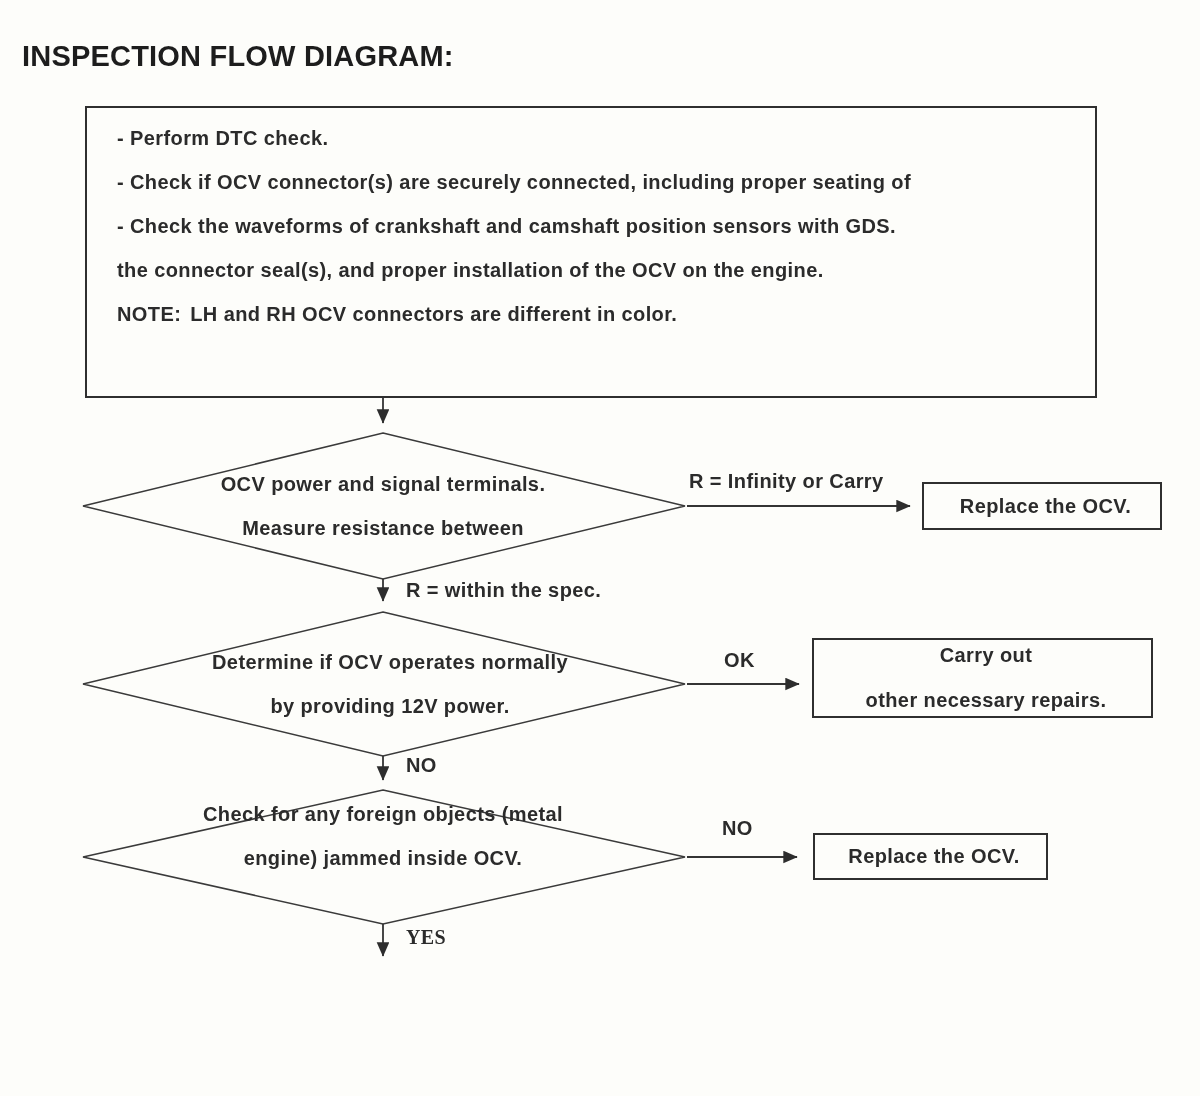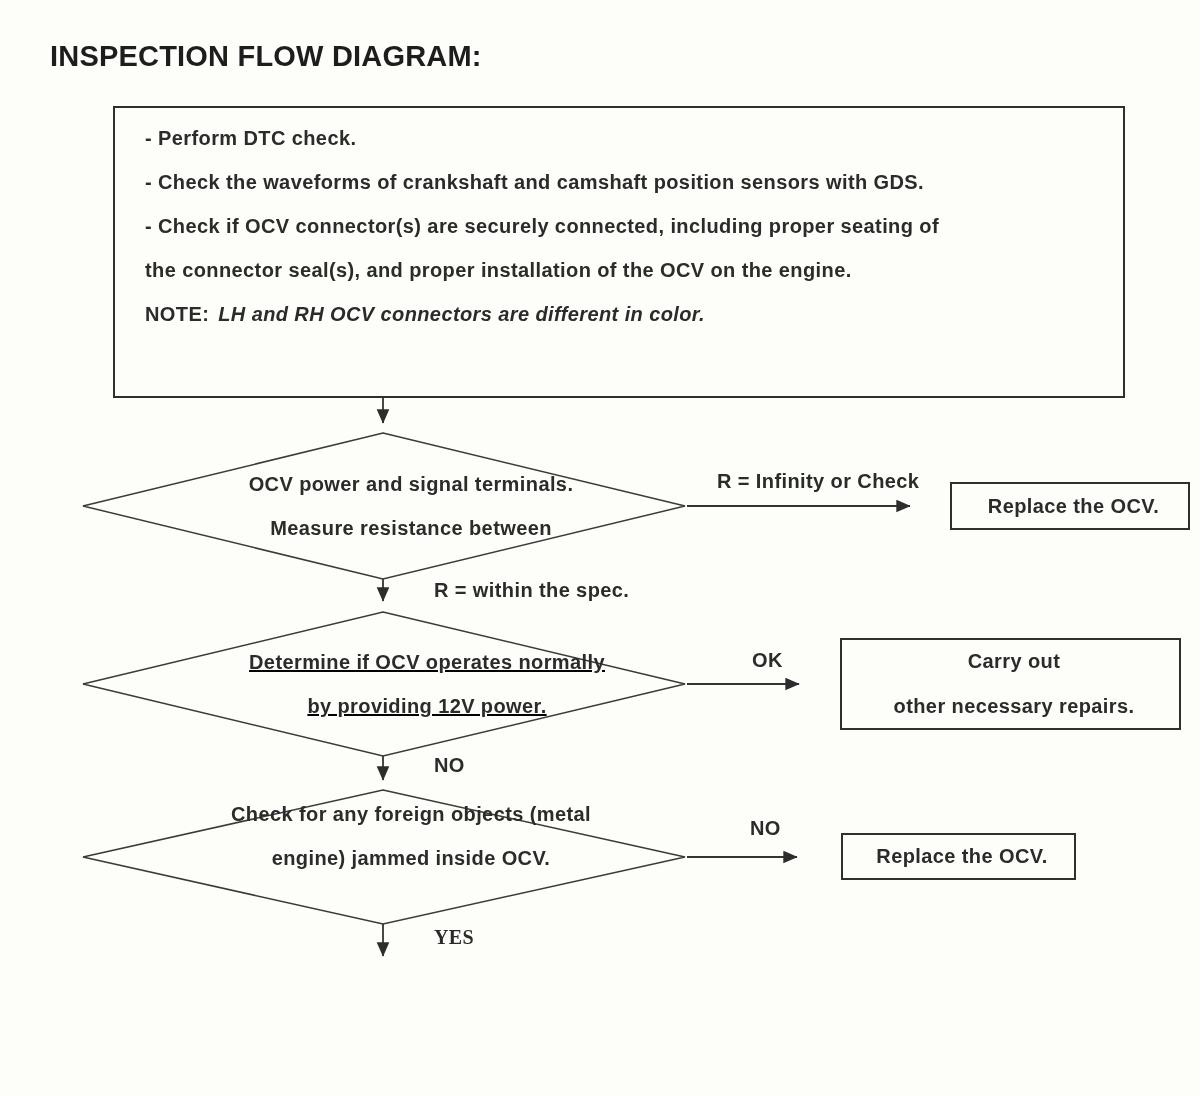--- a/index.html
+++ b/index.html
@@ -1,25 +1,25 @@
 <!DOCTYPE html>
 <html><head>
 <meta charset="utf-8">
 <style>
   html,body{margin:0;padding:0;}
   body{background:#fdfdfa;font-family:"Liberation Sans","DejaVu Sans",sans-serif;}
   #page{position:relative;width:1200px;height:1096px;background:#fdfdfa;overflow:hidden;}
-  .abs{position:absolute;margin-left:28px;}
+  .abs{position:absolute;}
   .ft{font-weight:700;font-size:20px;letter-spacing:0.4px;color:#2b2b2b;}
   #title{left:22px;top:40px;font-size:29px;font-weight:700;letter-spacing:0.2px;color:#1d1d1d;}
   .outline-box{border:2px solid #2f2f2f;background:transparent;box-sizing:border-box;}
   #basic-box{left:85px;top:106px;width:1012px;height:292px;padding:8px 18px 0 30px;}
   #basic-box .bline{line-height:44px;white-space:nowrap;}
   .note-label{font-style:normal;margin-right:9px;}
-  .note-text{font-style:italic;}
+  .note-text{}
   svg{position:absolute;left:0;top:0;}
   .conn{stroke:#343434;stroke-width:1.8;fill:none;}
   .dshape{stroke:#3a3a3a;stroke-width:1.5;fill:none;}
   .dtext{width:520px;text-align:center;line-height:44px;white-space:nowrap;}
   .blabel{white-space:nowrap;}
   .action-box{display:flex;flex-direction:column;justify-content:center;align-items:center;text-align:center;padding-left:7px;}
   .action-box .ft{line-height:45px;white-space:nowrap;}
   #result-box{left:80px;top:967px;width:858px;height:88px;padding:1px 0 0 14px;}
   #result-box .bline{line-height:42px;white-space:nowrap;}
 </style>
@@ -43,52 +43,52 @@
     <polygon class="dshape" points="383,612 685,684 383,756 83,684"></polygon>
     <path class="conn" d="M687,684 H799" marker-end="url(#ah)"></path>
     <path class="conn" d="M383,756 V780" marker-end="url(#ah)"></path>
     <polygon class="dshape" points="383,790 685,857 383,924 83,857"></polygon>
     <path class="conn" d="M687,857 H797" marker-end="url(#ah)"></path>
     <path class="conn" d="M383,924 V956" marker-end="url(#ah)"></path>
   </svg>
 
   <div id="basic-box" class="abs outline-box">
     <div class="ft bline">- Perform DTC check.</div>
+    <div class="ft bline">- Check if OCV connector(s) are securely connected, including proper seating of</div>
     <div class="ft bline">- Check the waveforms of crankshaft and camshaft position sensors with GDS.</div>
-    <div class="ft bline">- Check if OCV connector(s) are securely connected, including proper seating of</div>
     <div class="ft bline">the connector seal(s), and proper installation of the OCV on the engine.</div>
     <div class="ft bline">
       <span class="note-label">NOTE:</span><span class="note-text">LH and RH OCV connectors are different in color.</span>
     </div>
   </div>
 
   <div class="abs dtext" style="left:123px;top:462px;">
     <div class="ft">OCV power and signal terminals.</div>
     <div class="ft">Measure resistance between</div>
   </div>
-  <div class="abs dtext" style="left:139px;top:640px;text-decoration:underline;">
+  <div class="abs dtext" style="left:130px;top:640px;">
     <div class="ft">Determine if OCV operates normally</div>
     <div class="ft">by providing 12V power.</div>
   </div>
   <div class="abs dtext" style="left:123px;top:792px;">
     <div class="ft">Check for any foreign objects (metal</div>
     <div class="ft">engine) jammed inside OCV.</div>
   </div>
 
-  <div class="abs ft blabel" style="left:689px;top:470px;">R = Infinity or Check</div>
+  <div class="abs ft blabel" style="left:689px;top:470px;">R = Infinity or Carry</div>
   <div class="abs ft blabel" style="left:406px;top:579px;">R = within the spec.</div>
   <div class="abs ft blabel" style="left:724px;top:649px;">OK</div>
   <div class="abs ft blabel" style="left:406px;top:754px;">NO</div>
   <div class="abs ft blabel" style="left:722px;top:817px;">NO</div>
   <div class="abs ft blabel" style="left:406px;top:926px;font-family:Liberation Serif, serif;">YES</div>
 
   <div class="abs outline-box action-box" style="left:922px;top:482px;width:240px;height:48px;">
     <div class="ft">Replace the OCV.</div>
   </div>
-  <div class="abs outline-box action-box" style="left:812px;top:638px;width:341px;height:92px;">
+  <div class="abs outline-box action-box" style="left:812px;top:638px;width:341px;height:80px;">
     <div class="ft">Carry out</div>
     <div class="ft">other necessary repairs.</div>
   </div>
   <div class="abs outline-box action-box" style="left:813px;top:833px;width:235px;height:47px;">
     <div class="ft">Replace the OCV.</div>
   </div>
 
 
 </div>
 

